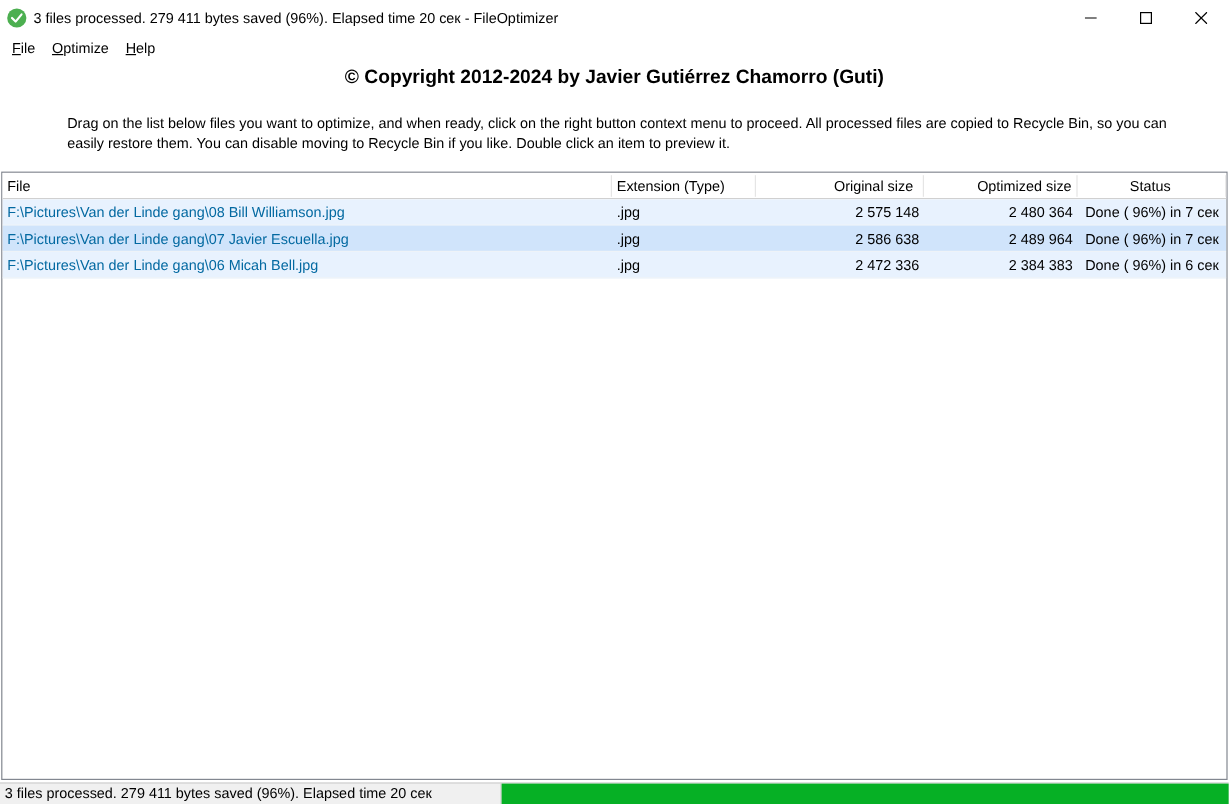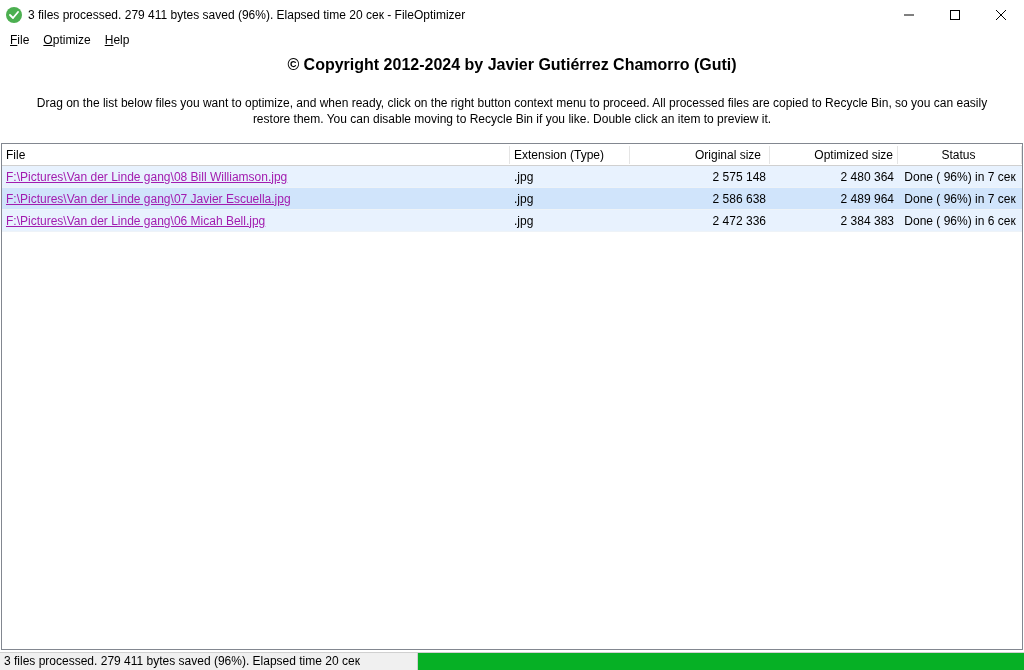--- a/index.html
+++ b/index.html
@@ -67,24 +67,24 @@
       font-size: 12px;
     }
     .menu-item .accel { text-decoration: underline; }
     .copyright {
       text-align: center;
       font-weight: bold;
       font-size: 16px;
       padding: 6px 0 6px 0;
     }
     .instructions {
-      text-align: center;
       font-size: 12px;
       padding: 16px 20px 10px 20px;
       line-height: 1.3;
+      margin-left: 36px;
     }
     .table-wrap {
       flex: 1;
       margin: 6px 1px 2px 1px;
       border: 1px solid #828790;
       display: flex;
       flex-direction: column;
       overflow: hidden;
     }
     .thead, .trow {
@@ -114,21 +114,21 @@
       border-bottom: 1px solid #eef3f8;
     }
     .trow.alt0 { background: #e8f2fe; }
     .trow.alt1 { background: #d0e4fb; }
     .td {
       padding: 2px 4px;
       white-space: nowrap;
       overflow: hidden;
       text-overflow: ellipsis;
     }
-    .td.col-file a { color: #a21caf; text-decoration: underline; cursor: pointer; }
+    .td.col-file a { color: #0369a1; cursor: pointer; }
     .statusbar {
       height: 18px;
       display: flex;
       background: #f0f0f0;
       border-top: 1px solid #d0d0d0;
       font-size: 12px;
     }
     .status-text {
       flex: 0 0 418px;
       padding: 1px 4px;

